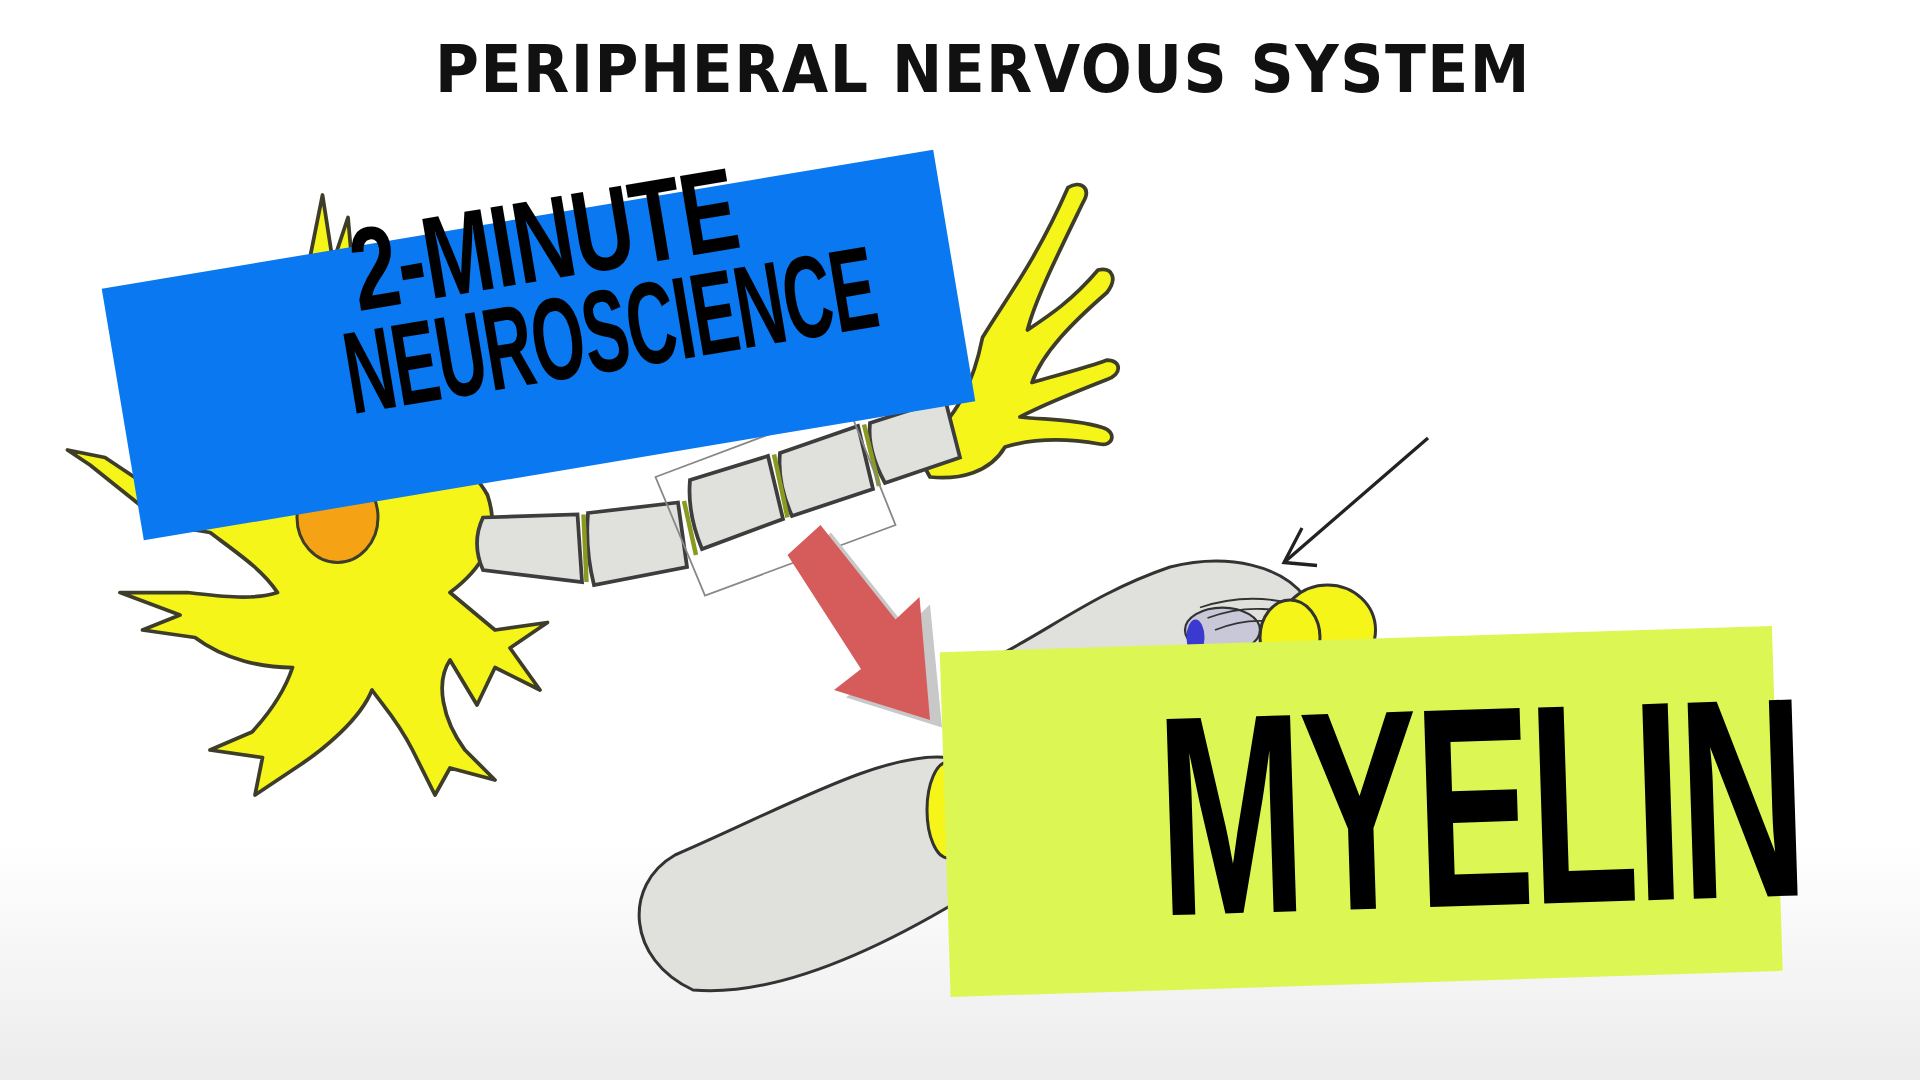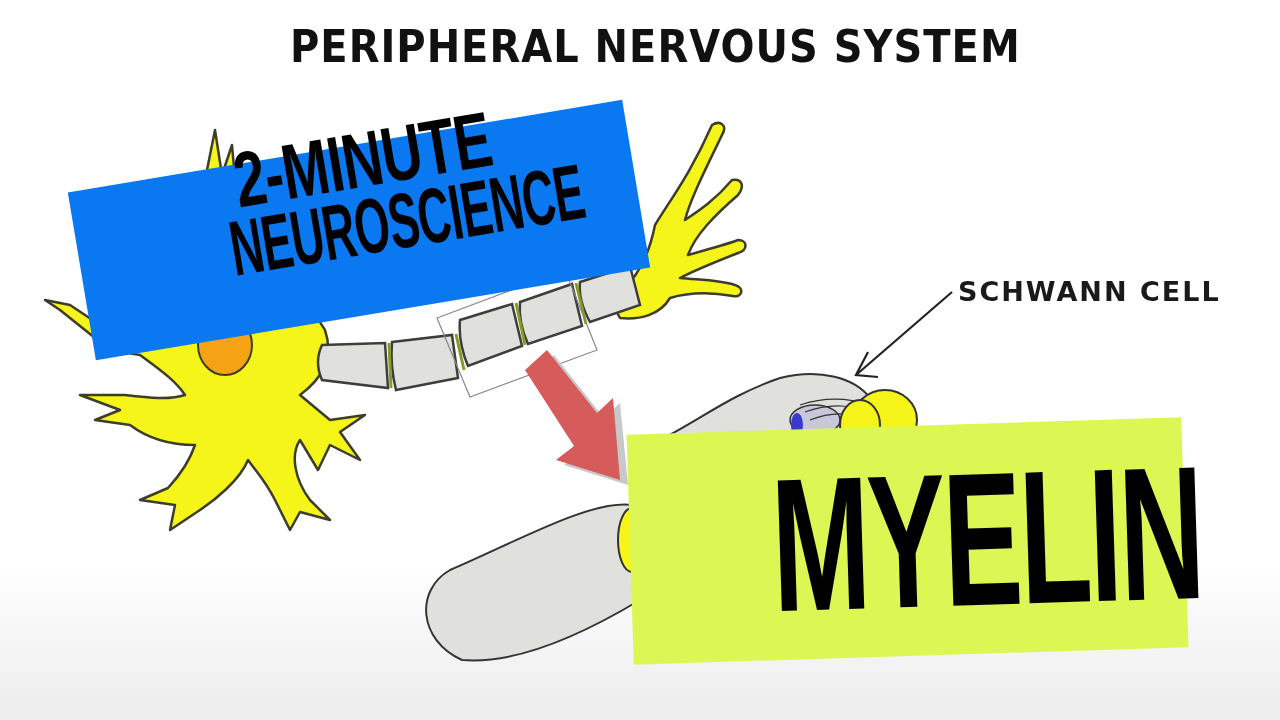--- a/index.html
+++ b/index.html
@@ -111,21 +111,20 @@
       <path d="M632,505 C590,500 520,540 450,570 C415,590 418,640 462,660 C520,665 590,630 640,600 Z" fill="#e0e0dc" stroke="#333" stroke-width="2"></path>
       <ellipse cx="632" cy="540" rx="14" ry="32" fill="#f5f51a" stroke="#333" stroke-width="2"></ellipse>
     </g>
 
     <g stroke="#222" stroke-width="2.2" fill="none">
       <line x1="952" y1="292" x2="856" y2="375"></line>
       <polyline points="868,352 856,375 878,377"></polyline>
     </g>
   </svg>
 
-  <div class="schwann-label">SCHWANN CELL</div>
 
   <div class="blue-banner"></div>
   <div class="blue-banner-text">
     <span class="line1">2-MINUTE</span>
     <span class="line2">NEUROSCIENCE</span>
   </div>
 
   <div class="green-banner"></div>
   <div class="green-banner-text">
     <span>MYELIN</span>

